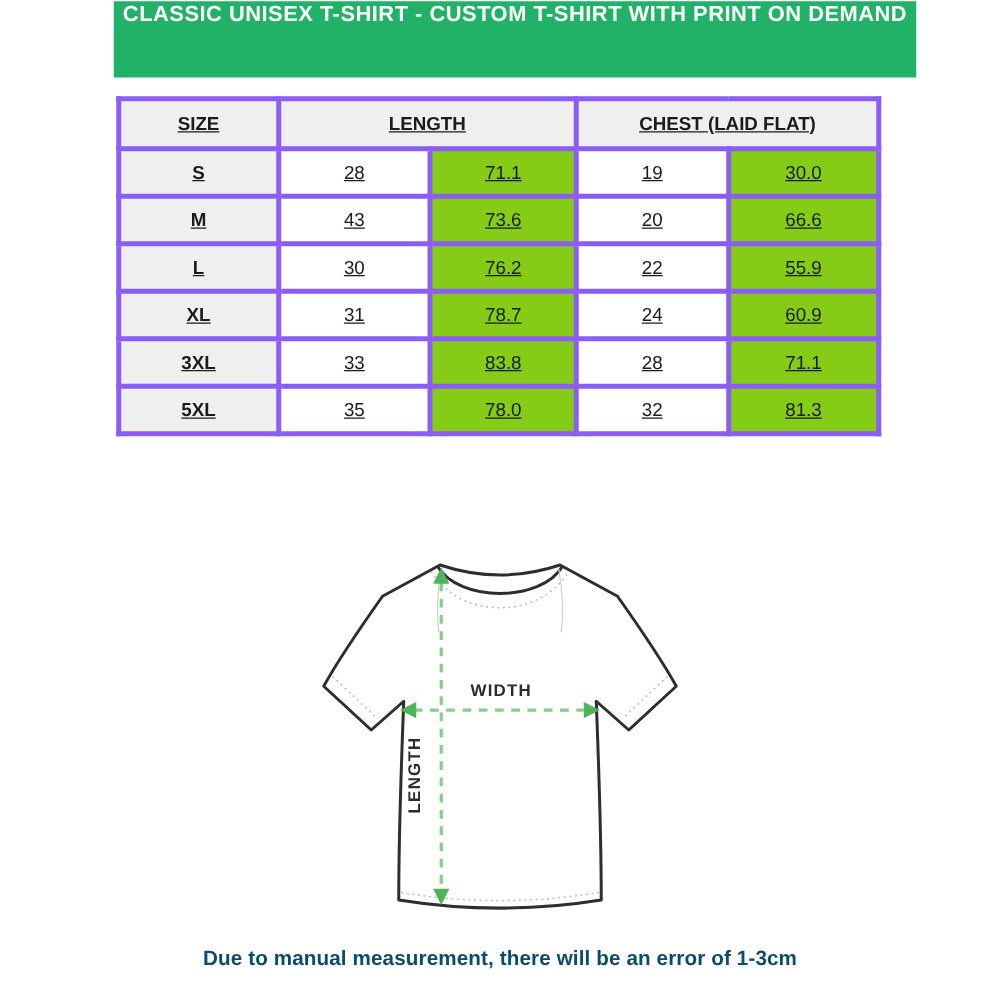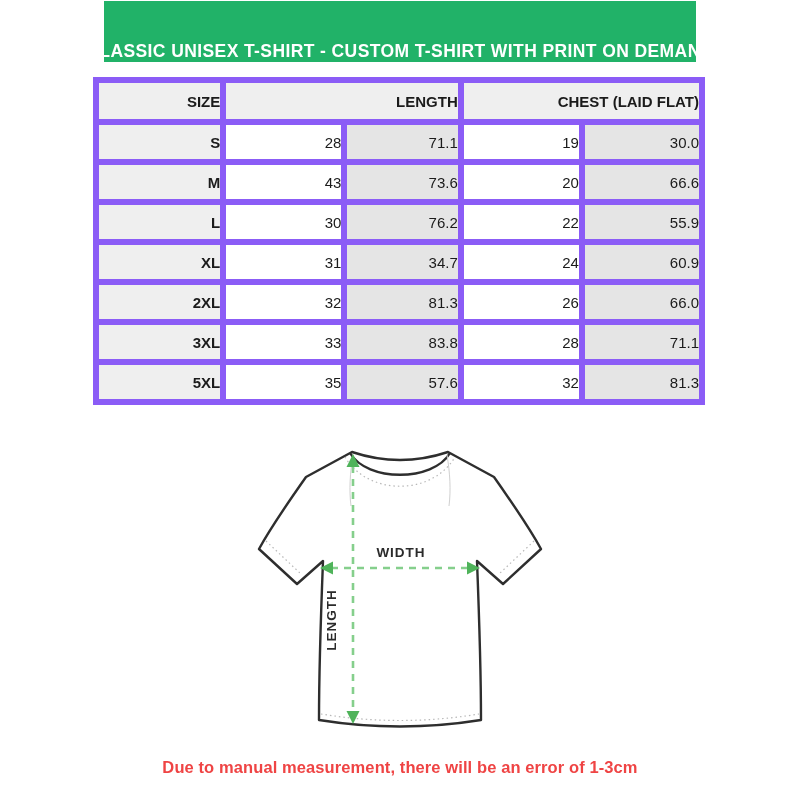--- a/index.html
+++ b/index.html
@@ -2,44 +2,44 @@
 <html><head>
 <meta charset="utf-8">
 <style>
   html,body{margin:0;padding:0;background:#ffffff;}
   body{
     width:800px;height:800px;position:relative;overflow:hidden;
     font-family:"Liberation Sans","DejaVu Sans",sans-serif;
     -webkit-font-smoothing:antialiased;
   }
   .banner{
-    position:absolute;left:104px;top:1px;width:592px;height:61px;
-    display:flex;align-items:flex-end;justify-content:center;
+    position:absolute;left:91px;top:1px;width:642px;height:61px;
+    display:flex;align-items:flex-start;justify-content:center;
   }
   .banner-title{
     color:#ffffff;font-weight:700;font-size:17.5px;letter-spacing:.4px;
     white-space:nowrap;text-align:center;
   }
   table.size-chart{
     position:absolute;left:93px;top:77px;width:612px;
     border-collapse:collapse;table-layout:fixed;
     font-size:15px;color:#1b1b1b;
   }
   table.size-chart col.c0{width:21%}
   table.size-chart col.c1{width:20%}
   table.size-chart col.c2{width:19.2%}
   table.size-chart col.c3{width:20%}
   table.size-chart col.c4{width:19.8%}
   table.size-chart th,table.size-chart td{
-    border:6px solid #8b5cf6;text-align:right;vertical-align:middle;
-    padding:0;background:#ffffff;
+    border:4px solid #8b5cf6;text-align:center;vertical-align:middle;
+    padding:0;background:#ffffff;text-decoration:underline;
   }
   table.size-chart thead th{height:36px;font-weight:700;background:#efefef;}
   table.size-chart tbody td{height:34px;font-weight:400;}
-  table.size-chart tbody td.shade{background:#e5e5e5;}
+  table.size-chart tbody td.shade{background:#84cc16;}
   table.size-chart tbody td.size-col{font-weight:700;background:#efefef;}
   .diagram{position:absolute;left:240px;top:438px;width:320px;height:305px;}
   .footer-note{
     position:absolute;left:0;top:758px;width:800px;text-align:center;
     font-weight:700;font-size:16.5px;letter-spacing:.1px;
   }
 </style>
 </head>
 <body>
 
@@ -80,42 +80,35 @@
     <tr>
       <td class="size-col">L</td>
       <td>30</td>
       <td class="shade">76.2</td>
       <td>22</td>
       <td class="shade">55.9</td>
     </tr>
     <tr>
       <td class="size-col">XL</td>
       <td>31</td>
-      <td class="shade">34.7</td>
+      <td class="shade">78.7</td>
       <td>24</td>
       <td class="shade">60.9</td>
-    </tr>
-    <tr>
-      <td class="size-col">2XL</td>
-      <td>32</td>
-      <td class="shade">81.3</td>
-      <td>26</td>
-      <td class="shade">66.0</td>
     </tr>
     <tr>
       <td class="size-col">3XL</td>
       <td>33</td>
       <td class="shade">83.8</td>
       <td>28</td>
       <td class="shade">71.1</td>
     </tr>
     <tr>
       <td class="size-col">5XL</td>
       <td>35</td>
-      <td class="shade">57.6</td>
+      <td class="shade">78.0</td>
       <td>32</td>
       <td class="shade">81.3</td>
     </tr>
   </tbody>
 </table>
 
 <svg class="diagram" viewBox="240 438 320 305" xmlns="http://www.w3.org/2000/svg">
 
   <path d="M352,452
            L306,477
@@ -147,13 +140,13 @@
   <polygon points="320,568 333,561.5 333,574.5" fill="#4fb35a"></polygon>
   <polygon points="480,568 467,561.5 467,574.5" fill="#4fb35a"></polygon>
   <text x="401" y="557" text-anchor="middle" font-family="Liberation Sans, DejaVu Sans, sans-serif" font-size="13.5" font-weight="700" letter-spacing="1" fill="#2b2b2b">WIDTH</text>
 
   <line x1="353" y1="466" x2="353" y2="712" stroke="#85cf8c" stroke-width="2.6" stroke-dasharray="7,6"></line>
   <polygon points="353,454 346.5,467 359.5,467" fill="#4fb35a"></polygon>
   <polygon points="353,724 346.5,711 359.5,711" fill="#4fb35a"></polygon>
   <text x="336" y="620" text-anchor="middle" transform="rotate(-90 336 620)" font-family="Liberation Sans, DejaVu Sans, sans-serif" font-size="13.5" font-weight="700" letter-spacing="1" fill="#2b2b2b">LENGTH</text>
 </svg>
 
-<div class="footer-note" style="color:#ef4444;">Due to manual measurement, there will be an error of 1-3cm</div>
+<div class="footer-note" style="color:#0c4a6e;">Due to manual measurement, there will be an error of 1-3cm</div>
 
 </body></html>

